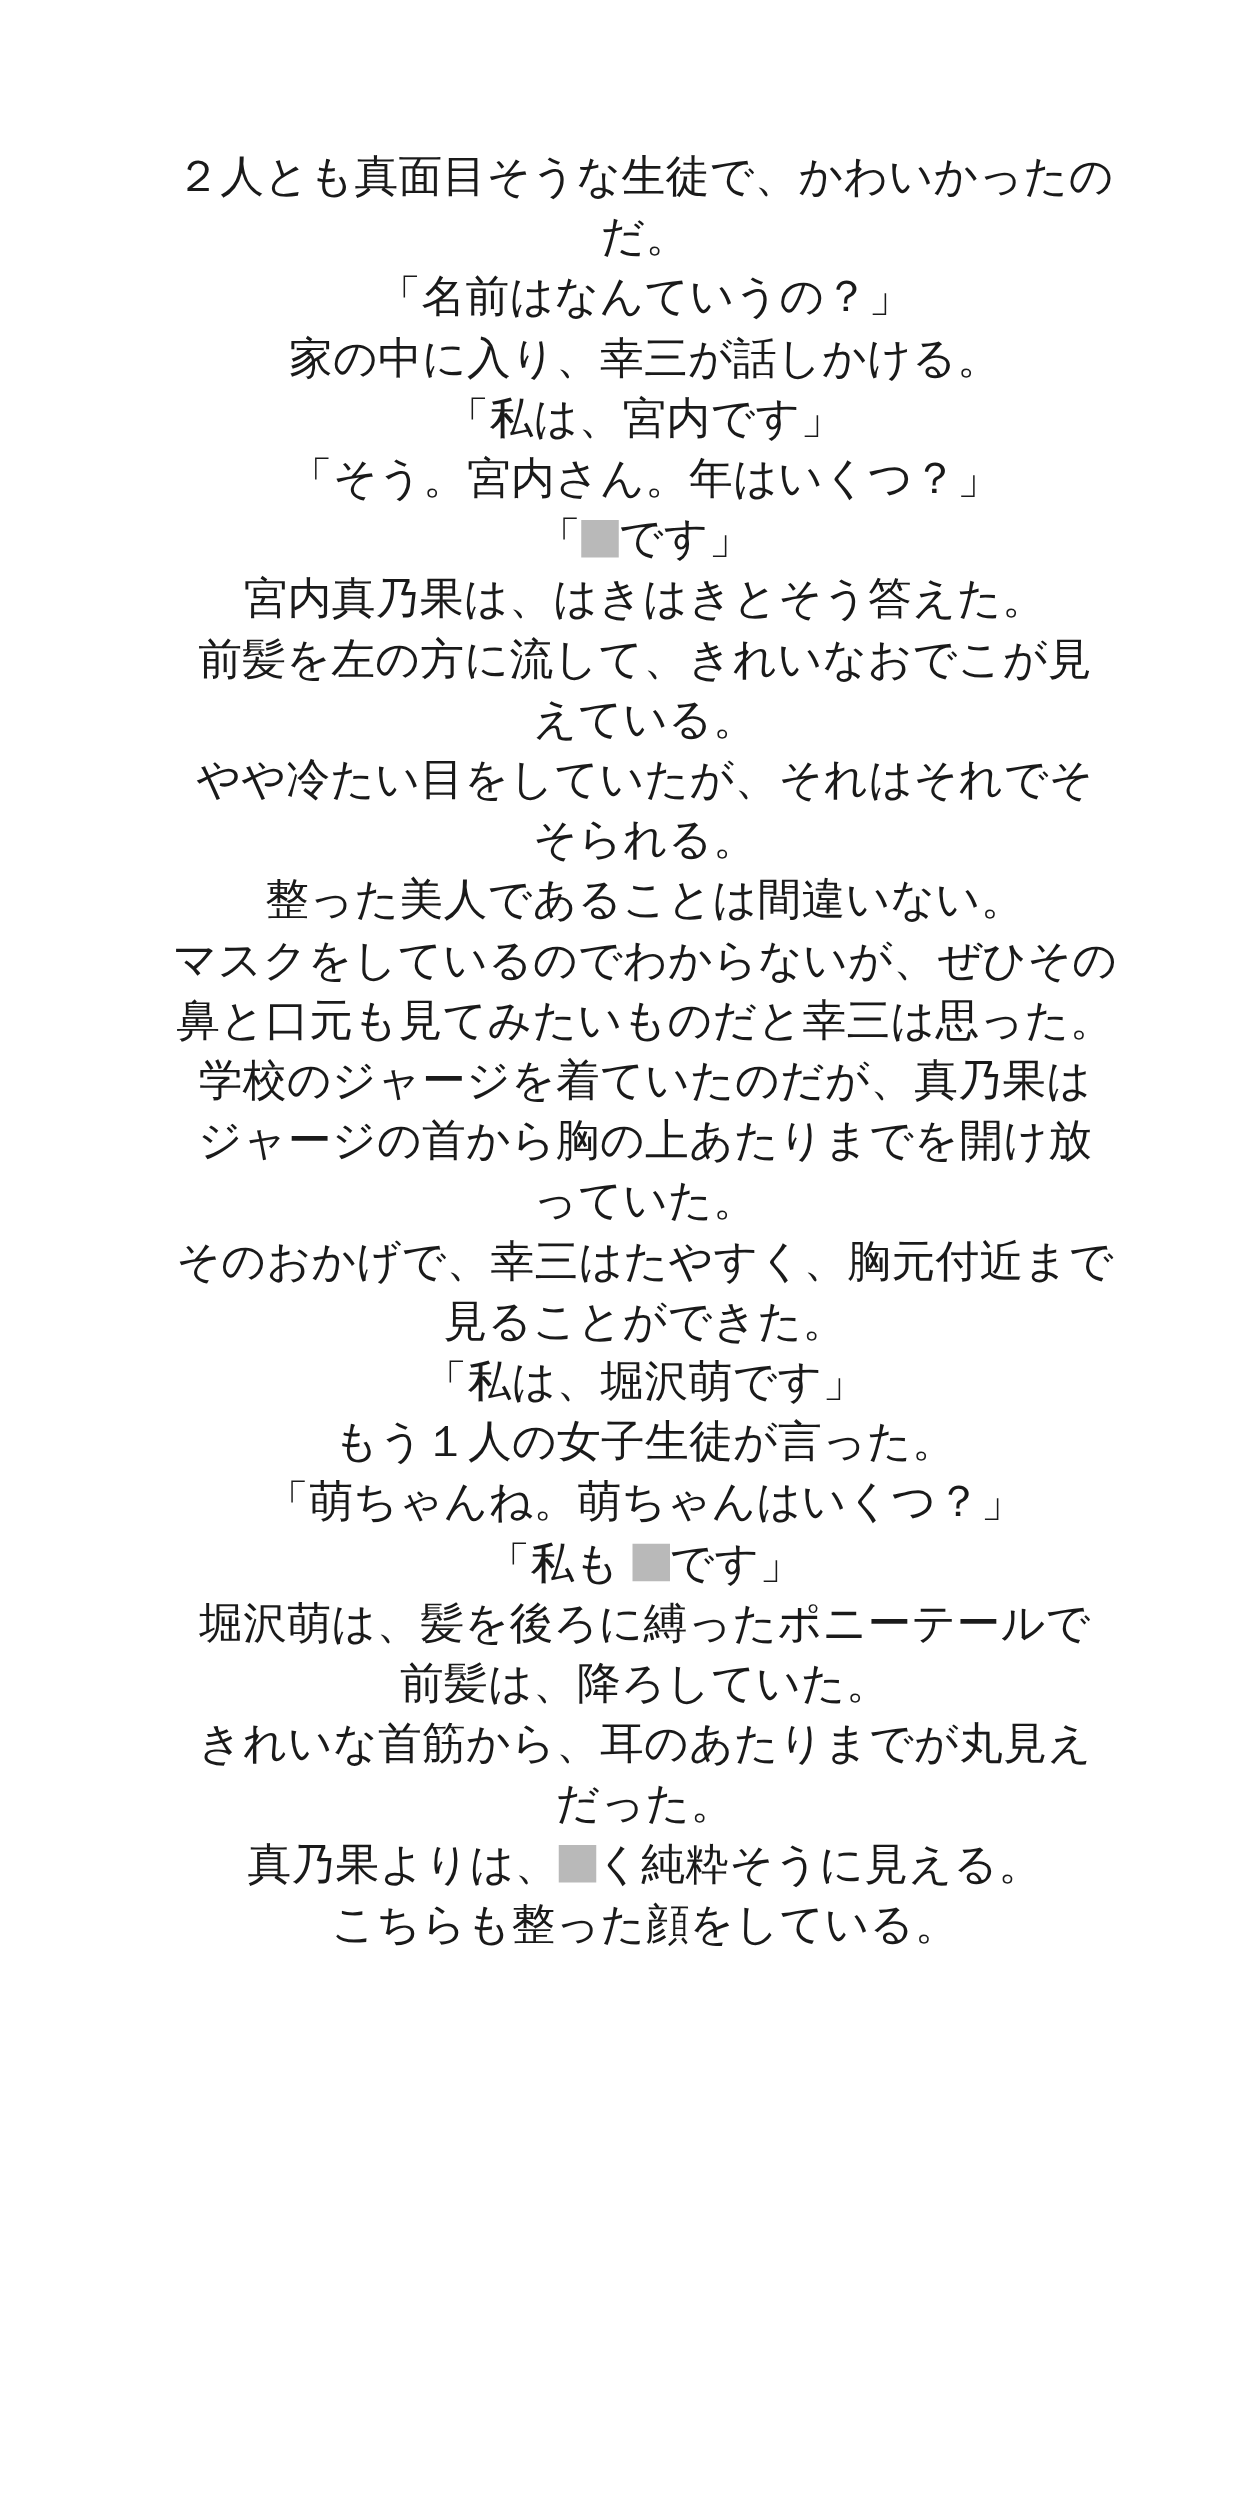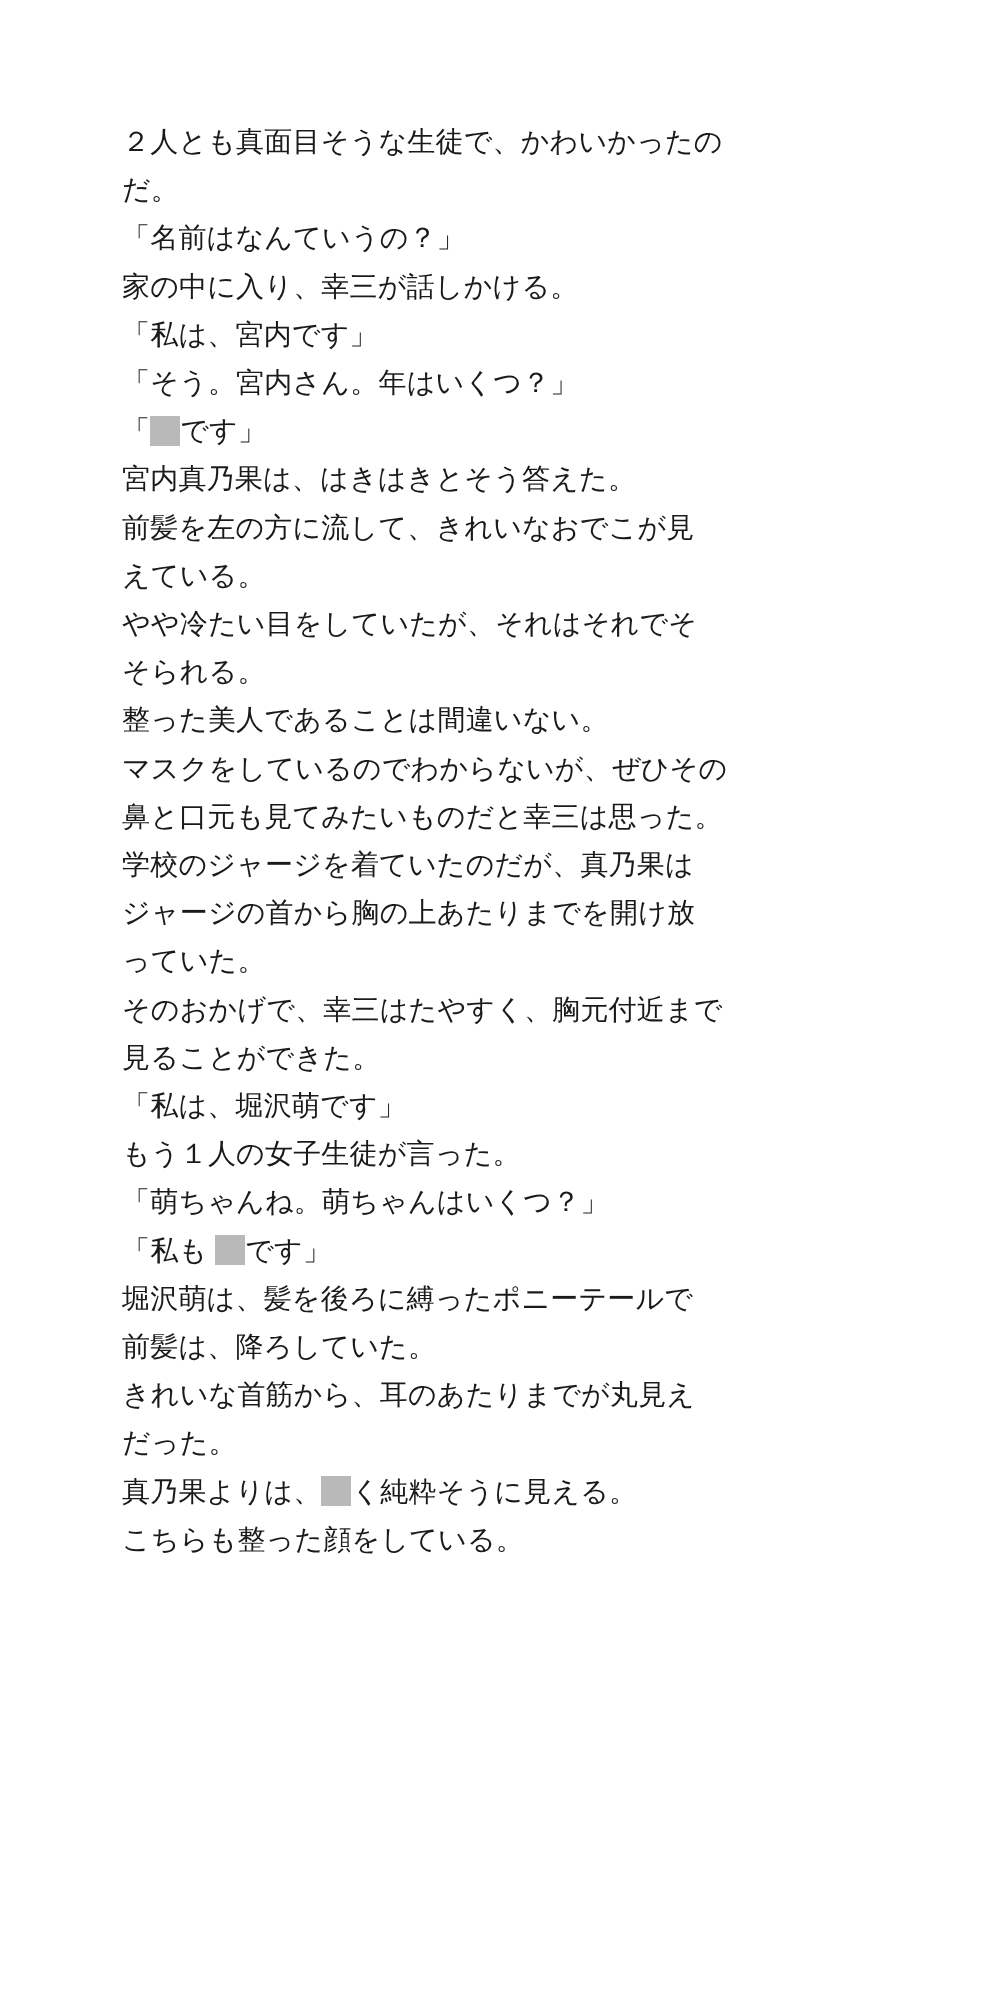--- a/index.html
+++ b/index.html
@@ -14,26 +14,26 @@
   }
   .page {
     position: relative;
     width: 1000px;
     height: 2000px;
     background: #ffffff;
     box-sizing: border-box;
     padding: 118px 90px 0 122px;
   }
   .text-body {
-    font-size: 28px;
+    font-size: 35px;
     line-height: 48.2px;
     color: #1a1a1a;
     letter-spacing: 0.2px;
     font-weight: 400;
-    text-align: left;
+    text-align: center;
     white-space: pre-wrap;
     word-break: break-all;
   }
   .line {
     display: block;
     min-height: 1px;
   }
   
   .redact {
     display: inline-block;

